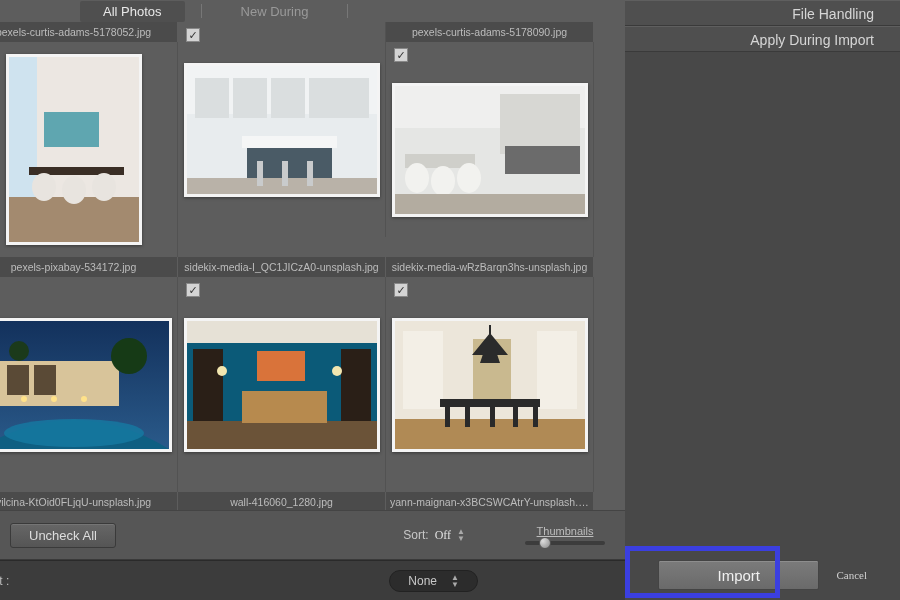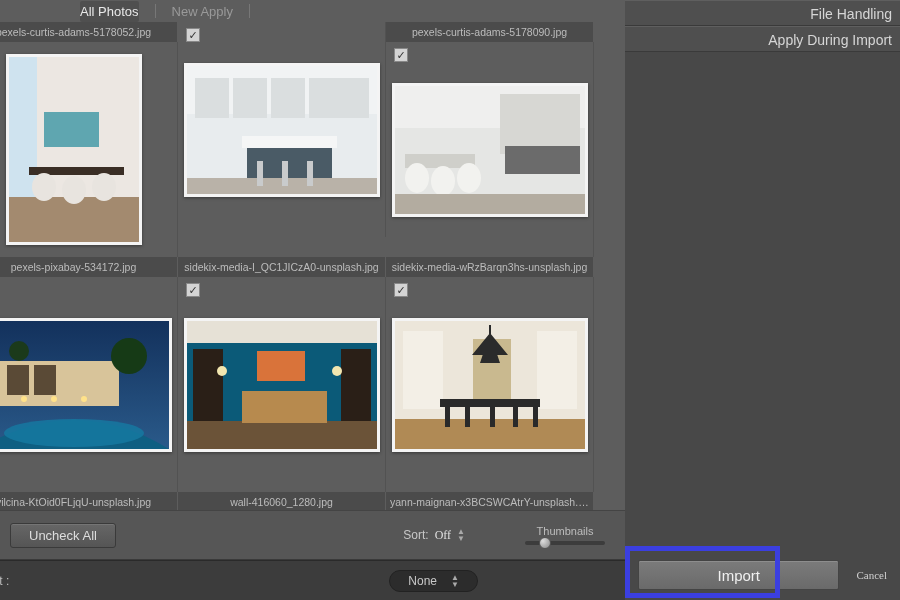--- a/index.html
+++ b/index.html
@@ -17,21 +17,21 @@
   .right-panel {
     position: absolute; left: 625px; top: 0; width: 275px; height: 600px;
     background: #484848;
   }
   
   .tabs {
     position: absolute; top: 0; left: 0; right: 0; height: 22px;
     display: flex; align-items: center; padding-left: 80px; gap: 16px;
     font-size: 13px;
   }
-  .tab { color: #999; cursor: pointer; padding: 3px 0; }
+  .tab { color: #999; cursor: pointer; padding: 3px 23px; }
   .tab.active { color: #e8e8e8; background: rgba(0,0,0,0.15); border-radius: 2px; }
   .tab-divider { width:1px; height:14px; background:#777; }
 
   
   .grid {
     position: absolute; top: 22px; left: 0; right: 0; bottom: 90px;
     overflow: hidden;
   }
   .row {
     display: flex;
@@ -88,21 +88,21 @@
     color: #ddd; font-size: 13px;
     padding: 4px 18px; cursor: pointer;
     box-shadow: inset 0 1px 0 rgba(255,255,255,0.1);
   }
   .sort-area {
     margin-left: auto; display:flex; align-items:flex-start; gap:6px;
     color:#c8c8c8; font-size:12px;
   }
   .sort-val { color:#e0e0e0;font-family:Liberation Serif, serif; }
   .sort-arrows { font-size:8px; line-height:7px; color:#aaa; display:flex; flex-direction:column; }
-  .thumbs-area { margin-left:60px; display:flex; flex-direction:column; align-items:center; color:#bdbdbd; font-size:11px; margin-right:10px;}
+  .thumbs-area { margin-left:60px; display:flex; flex-direction:column; align-items:center; color:#bdbdbd; font-size:11px; margin-right:10px;text-decoration:underline;}
   .slider {
     width: 80px; height: 4px; background:#3c3c3c; border-radius:2px; position:relative; margin-top:4px;
   }
   .slider-handle {
     position:absolute; top:-4px; left:14px; width:12px; height:12px; border-radius:50%;
     background: radial-gradient(circle at 30% 30%, #ddd, #888); border:1px solid #555;
   }
 
   
   .preset-strip {
@@ -116,27 +116,27 @@
     background:#2c2c2c; border:1px solid #222; border-radius:12px;
     color:#c8c8c8; padding:3px 18px; display:flex; align-items:center; gap:14px;
     font-size:12px;
   }
 
   
   .section-head {
     height: 26px; line-height:26px;
     background: #4f4f4f;
     border-top:1px solid #5f5f5f; border-bottom:1px solid #3a3a3a;
-    color:#d6d6d6; font-size:14px; text-align:right; padding-right:8px;
+    color:#d6d6d6; font-size:14px; text-align:right; padding-right:26px;
   }
 
   
   .footer-btns {
     position:absolute; bottom:10px; left:0; right:0;
-    display:flex; gap:17px; padding: 0 13px;
+    display:flex; gap:17px; padding: 0 33px;
     align-items:center;
   }
   .import-btn {
     flex:1; height:30px;
     background: linear-gradient(#7b7b7b,#6a6a6a);
     border:1px solid #444; border-radius:2px;
     color:#f0f0f0; font-size:15px; cursor:pointer;
     box-shadow: inset 0 1px 0 rgba(255,255,255,0.15);
   }
   .cancel-link { color:#d0d0d0; font-size:11px; cursor:pointer;font-family:Liberation Serif, serif; }
@@ -148,21 +148,21 @@
   }
 </style>
 </head>
 <body>
 
 <div class="main-area">
 
   <div class="tabs">
     <span class="tab active">All Photos</span>
     <span class="tab-divider"></span>
-    <span class="tab">New Apply</span>
+    <span class="tab">New During</span>
     <span class="tab-divider"></span>
   </div>
 
   <div class="grid">
 
     <div class="row row-inner">
 
       <div class="cell">
         <div class="filename-bar">pexels-curtis-adams-5178052.jpg</div>
         <div class="thumb-wrap">

